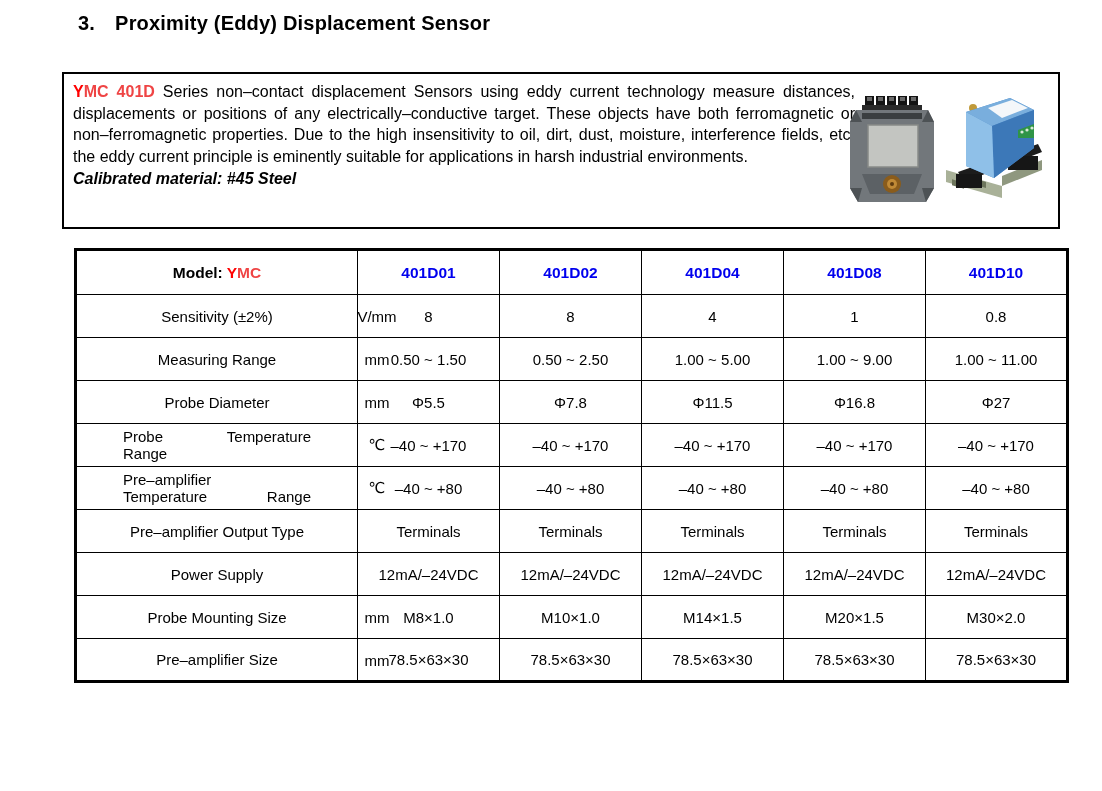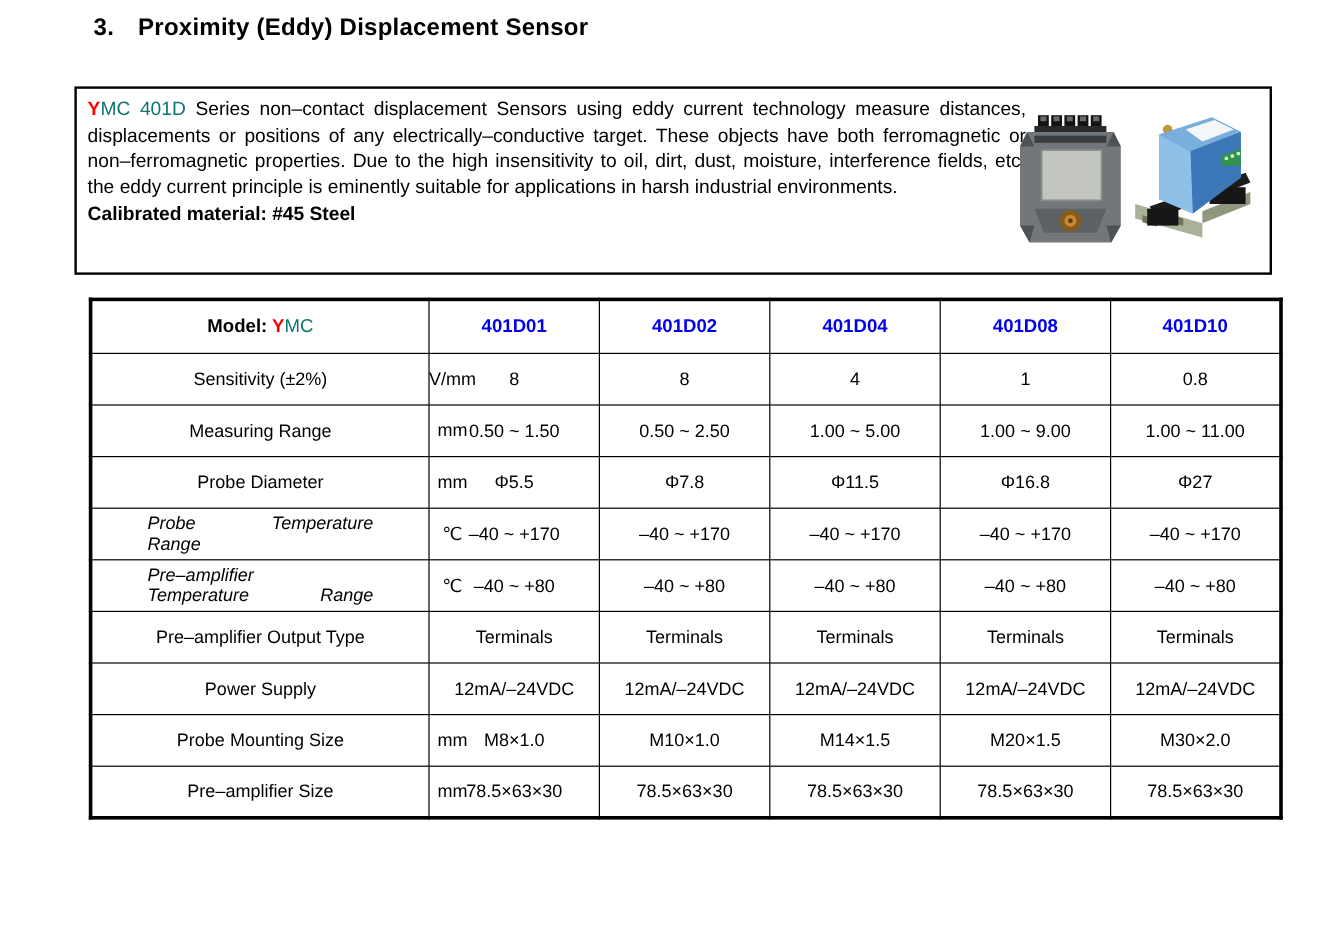--- a/index.html
+++ b/index.html
@@ -9,40 +9,40 @@
 
   
   .heading { position:absolute; left:78px; top:12px; font-size:20px; font-weight:bold; letter-spacing:0.2px; }
   .heading .num { margin-right:20px; }
 
   
   .desc-box { position:absolute; left:62px; top:72px; width:998px; height:157px;
               border:2px solid #000; padding:7px 10px 0 9px; }
   .desc-text { width:782px; font-size:16px; line-height:21.5px; text-align:justify; }
   .brand-red { color:#ff0000; font-weight:bold; }
-  .brand-blue { color:#0f766e; font-weight:normal; }
-  .calibrated { font-size:16px; font-weight:bold; margin-top:1px; }
+  .brand-blue { color:#ef4444; font-weight:bold; }
+  .calibrated { font-size:16px; font-weight:bold; margin-top:1px;font-style:italic; }
 
   .product-images { position:absolute; top:12px; right:10px; width:200px; height:130px; }
   .img-gray { position:absolute; left:0; top:8px; }
   .img-blue { position:absolute; right:2px; top:0; }
 
   
   table.spec { position:absolute; left:74px; top:248px; width:993px;
                border-collapse:collapse; table-layout:fixed; border:3px solid #000; }
   table.spec td, table.spec th { border:1px solid #000; font-size:15px; font-weight:normal;
                text-align:center; vertical-align:middle; height:43px; padding:2px 4px; }
   table.spec tr.hdr th { height:45px; font-size:15.5px; font-weight:bold; }
   table.spec col.c1 { width:282px; }
   table.spec col.cm { width:142px; }
   th .model-blue { color:#0000ee; }
   td.c-label { text-align:left; position:relative; padding-left:11px; }
   td.c-label .lbl { display:inline-block; max-width:190px; }
   td.c-label .lbl.multiline { white-space:pre-line; width:188px; text-align:justify;
-                              text-align-last:justify;font-style:italic; -moz-text-align-last:justify; }
+                              text-align-last:justify; -moz-text-align-last:justify; }
   td.c-label .unit { position:absolute; left:255px; top:50%; transform:translateY(-50%);
                      width:90px; text-align:center; }
 </style>
 </head>
 <body>
 
 <div class="page">
 
   <div class="heading">
     <span class="num">3.</span><span>Proximity (Eddy) Displacement Sensor</span>

